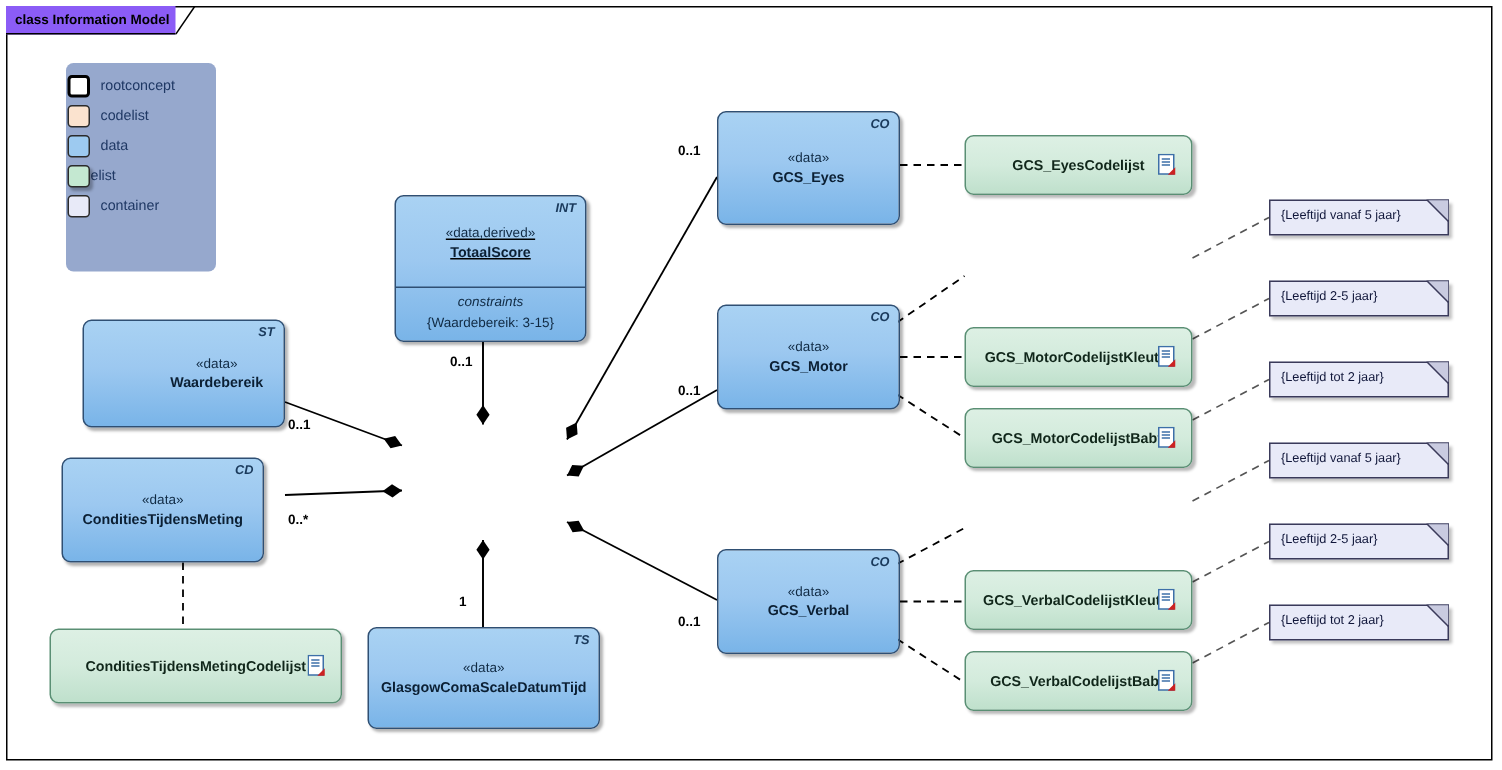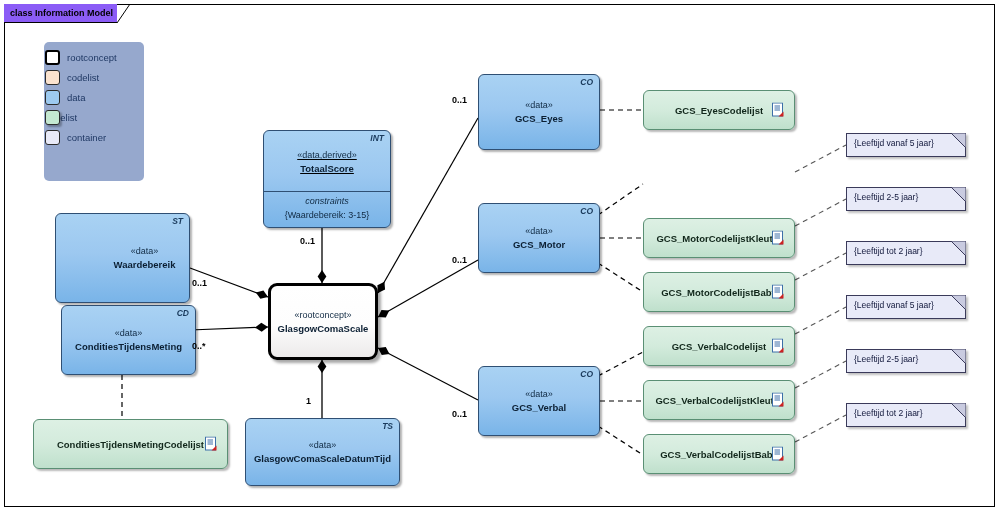--- a/index.html
+++ b/index.html
@@ -379,36 +379,30 @@
       <span class="stereo">«data,derived»</span>
       <span class="cname">TotaalScore</span>
     </div>
     <div class="divider" style="top:60px;"></div>
     <div class="constr-block" style="top:63px;text-align:center;">
       <div class="constr-title">constraints</div>
       <div class="constr-val">{Waardebereik: 3-15}</div>
     </div>
   </div>
 
-  <div class="uml root" style="left:268px; top:283px; width:110px; height:77px;">
-    <div class="body">
-      <span class="stereo">«rootconcept»</span>
-      <span class="cname">GlasgowComaScale</span>
-    </div>
-  </div>
-
-  <div class="uml data" style="left:55px; top:213px; width:135px; height:90px;padding-left:44px;">
+
+  <div class="uml data" style="left:55px; top:213px; width:135px; height:72px;padding-left:44px;">
     <span class="corner-tag">ST</span>
     <div class="body">
       <span class="stereo">«data»</span>
       <span class="cname">Waardebereik</span>
     </div>
   </div>
 
-  <div class="uml data" style="left:61px; top:305px; width:135px; height:70px;">
+  <div class="uml data" style="left:41px; top:305px; width:135px; height:70px;">
     <span class="corner-tag">CD</span>
     <div class="body">
       <span class="stereo">«data»</span>
       <span class="cname">ConditiesTijdensMeting</span>
     </div>
   </div>
 
   <div class="uml data" style="left:245px; top:418px; width:155px; height:68px;">
     <span class="corner-tag">TS</span>
     <div class="body">
@@ -479,30 +473,20 @@
     <span class="cl-label">GCS_MotorCodelijstBaby</span>
     <svg class="doc-icon" viewBox="0 0 13 15">
       <rect x="0.5" y="0.5" width="10" height="13" fill="#ffffff" stroke="#3d6fa8" stroke-width="1"></rect>
       <line x1="2.5" y1="3.5" x2="8" y2="3.5" stroke="#3d6fa8" stroke-width="1"></line>
       <line x1="2.5" y1="5.5" x2="8" y2="5.5" stroke="#3d6fa8" stroke-width="1"></line>
       <line x1="2.5" y1="7.5" x2="8" y2="7.5" stroke="#3d6fa8" stroke-width="1"></line>
       <path d="M6.5,14 L11.5,14 L11.5,9 Z" fill="#cc2222"></path>
     </svg>
   </div>
 
-  <div class="codelist" style="left:643px; top:326px; width:152px; height:40px;">
-    <span class="cl-label">GCS_VerbalCodelijst</span>
-    <svg class="doc-icon" viewBox="0 0 13 15">
-      <rect x="0.5" y="0.5" width="10" height="13" fill="#ffffff" stroke="#3d6fa8" stroke-width="1"></rect>
-      <line x1="2.5" y1="3.5" x2="8" y2="3.5" stroke="#3d6fa8" stroke-width="1"></line>
-      <line x1="2.5" y1="5.5" x2="8" y2="5.5" stroke="#3d6fa8" stroke-width="1"></line>
-      <line x1="2.5" y1="7.5" x2="8" y2="7.5" stroke="#3d6fa8" stroke-width="1"></line>
-      <path d="M6.5,14 L11.5,14 L11.5,9 Z" fill="#cc2222"></path>
-    </svg>
-  </div>
 
   <div class="codelist" style="left:643px; top:380px; width:152px; height:40px;">
     <span class="cl-label">GCS_VerbalCodelijstKleuter</span>
     <svg class="doc-icon" viewBox="0 0 13 15">
       <rect x="0.5" y="0.5" width="10" height="13" fill="#ffffff" stroke="#3d6fa8" stroke-width="1"></rect>
       <line x1="2.5" y1="3.5" x2="8" y2="3.5" stroke="#3d6fa8" stroke-width="1"></line>
       <line x1="2.5" y1="5.5" x2="8" y2="5.5" stroke="#3d6fa8" stroke-width="1"></line>
       <line x1="2.5" y1="7.5" x2="8" y2="7.5" stroke="#3d6fa8" stroke-width="1"></line>
       <path d="M6.5,14 L11.5,14 L11.5,9 Z" fill="#cc2222"></path>
     </svg>

